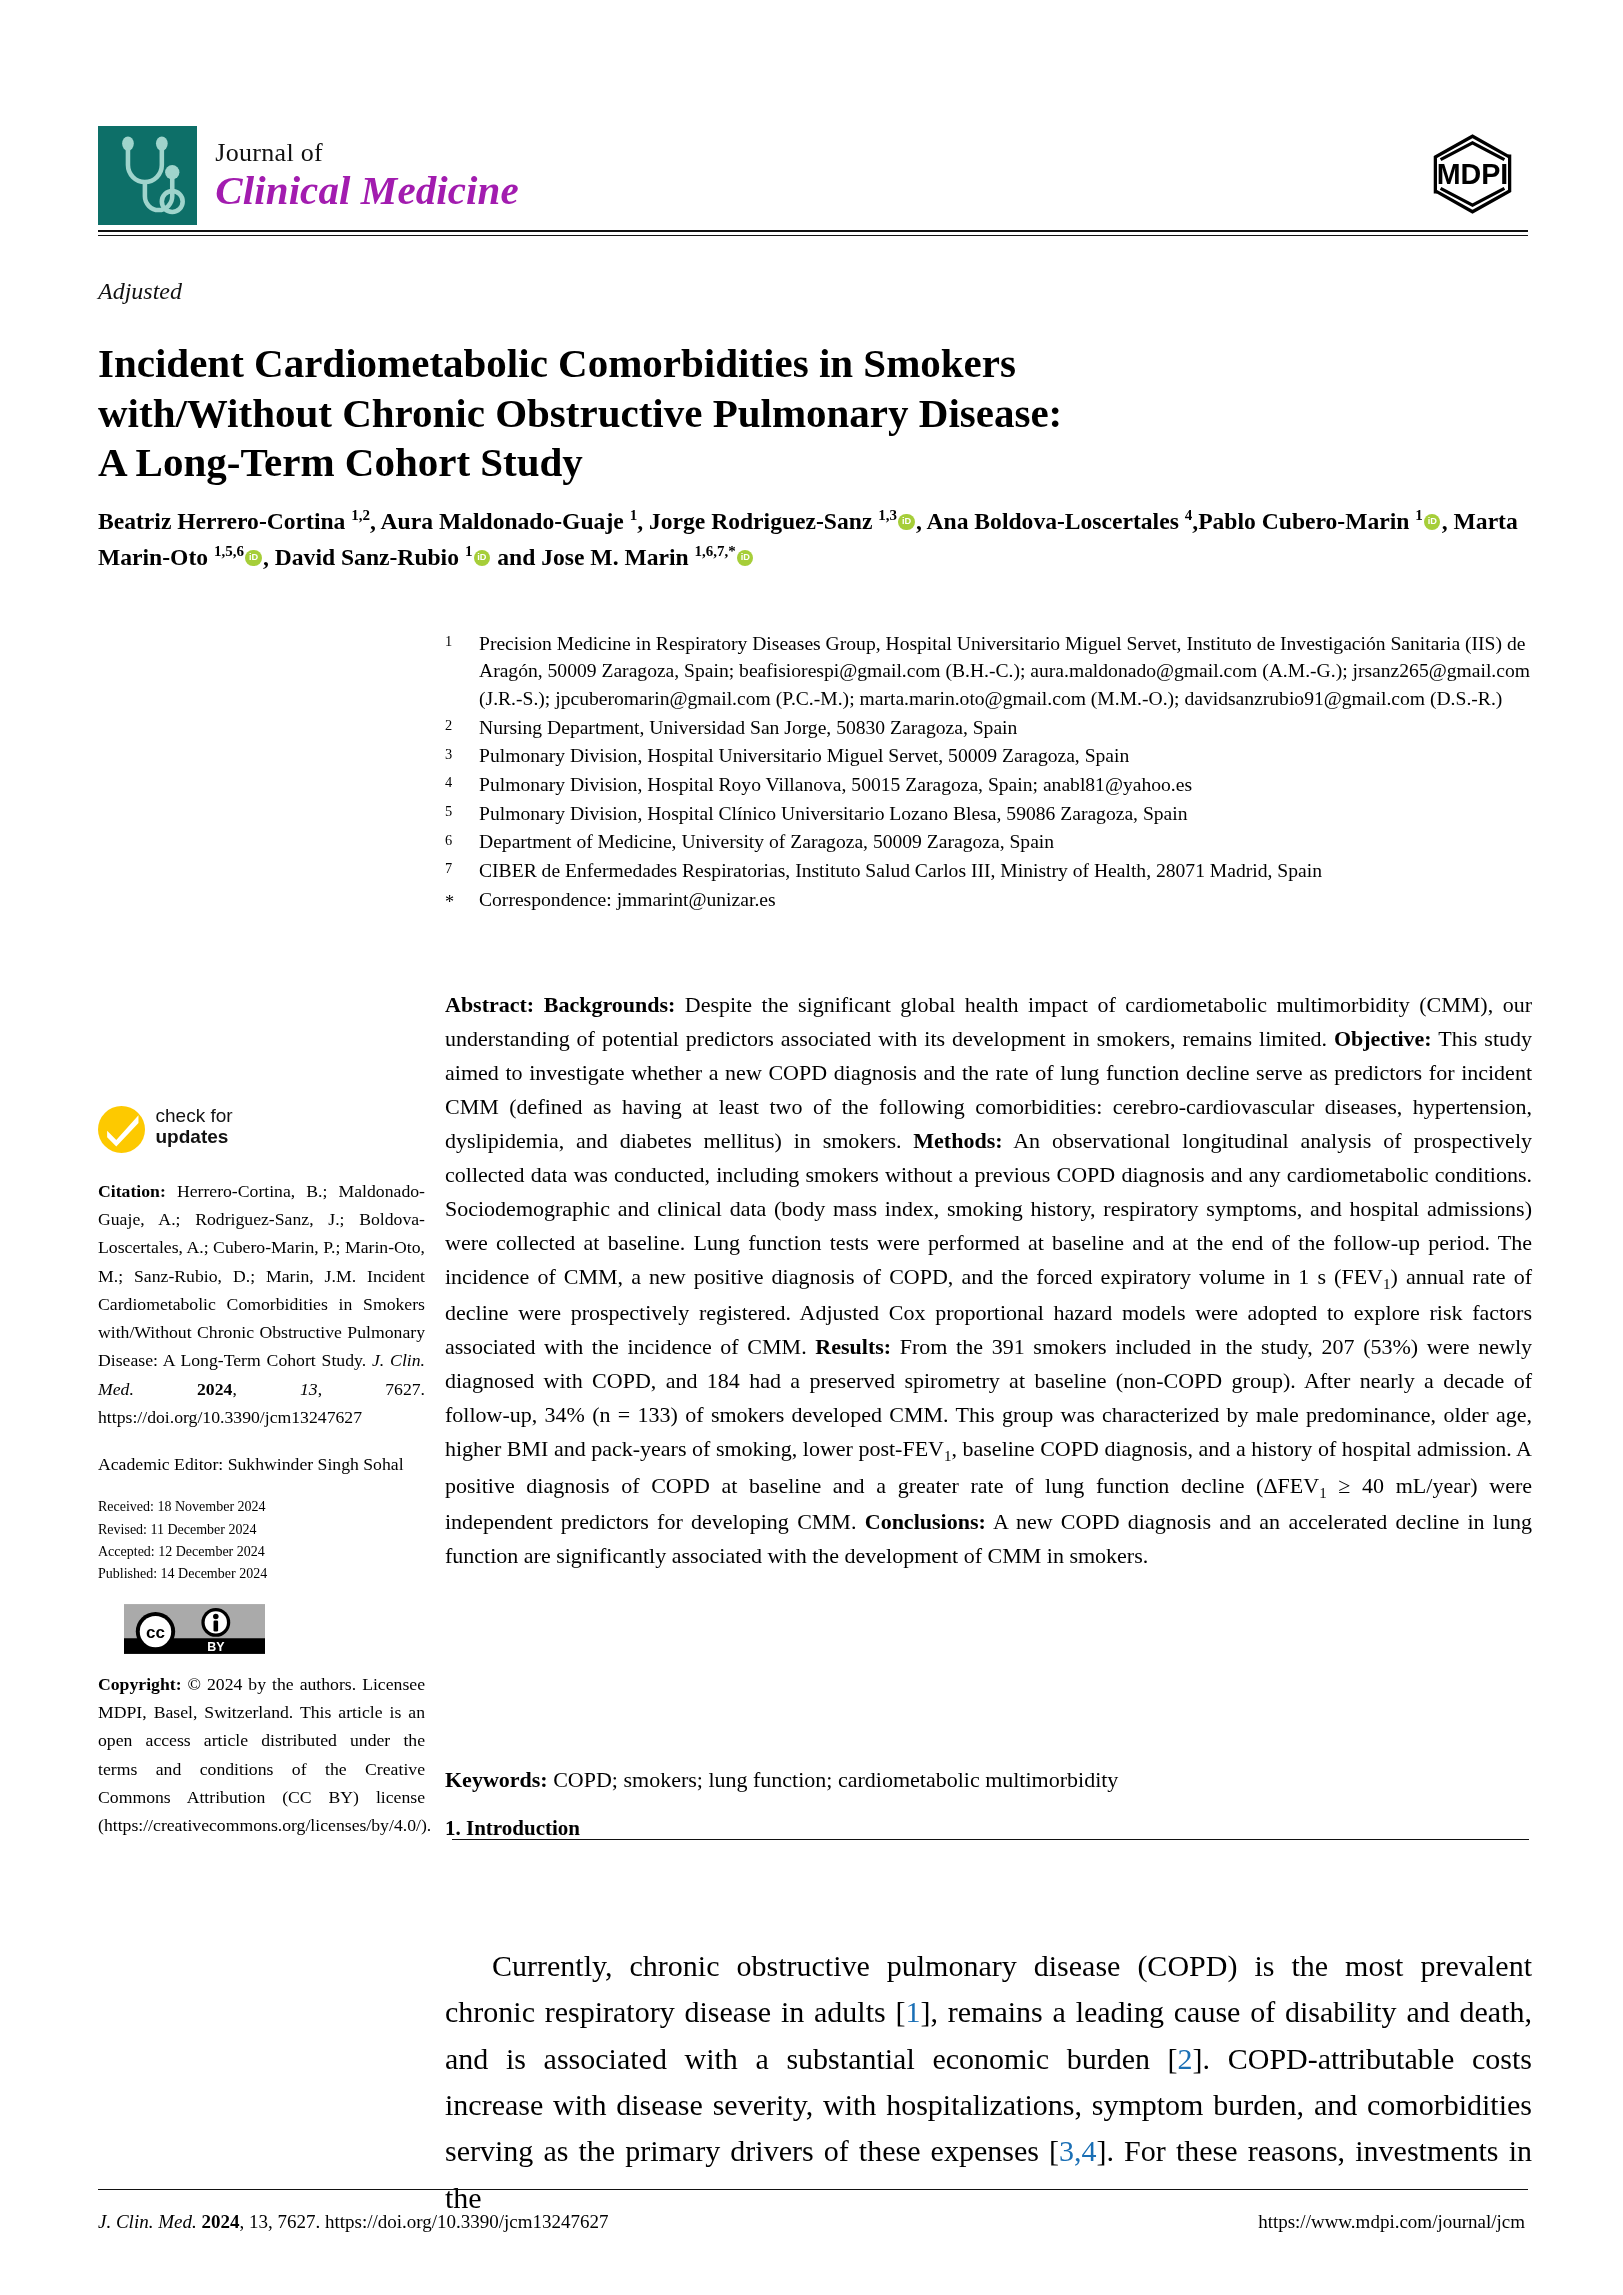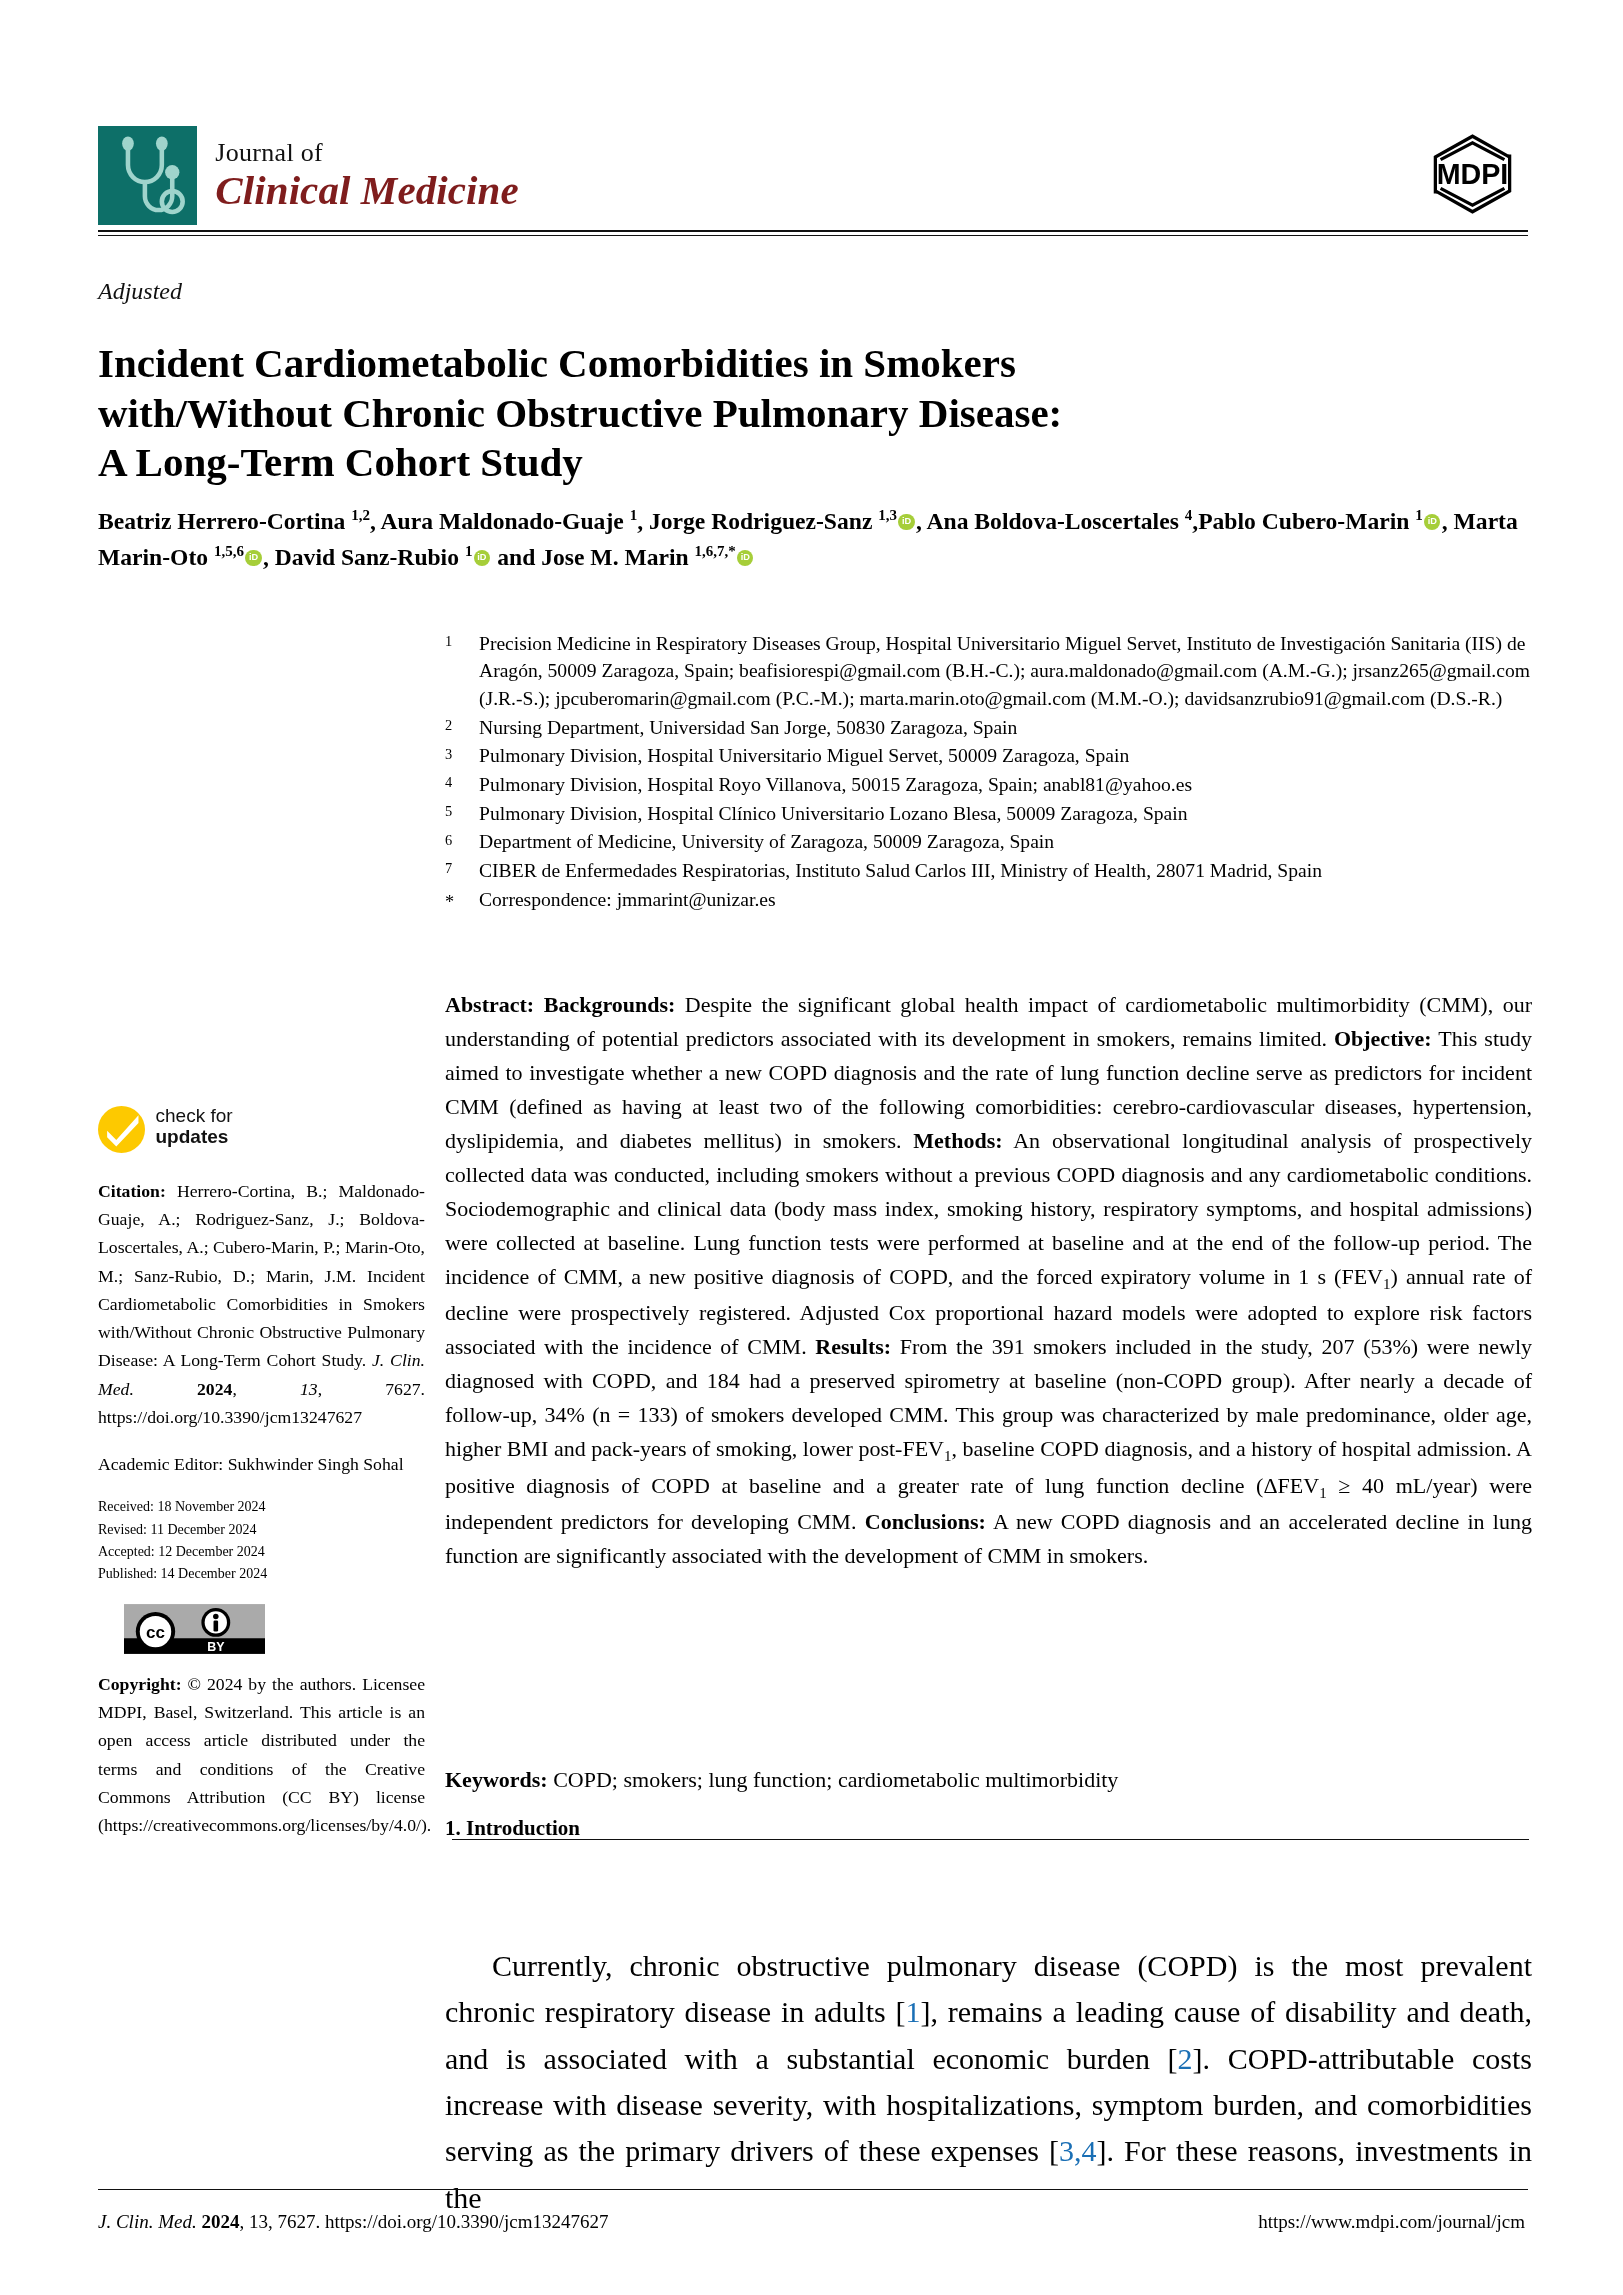--- a/index.html
+++ b/index.html
@@ -22,21 +22,21 @@
   }
   .logo-mark svg { position:absolute; inset:0; }
   .logo-words { margin-left:18.3px; line-height:1; }
   .logo-journal-of {
     font-family:"Liberation Serif", serif;
     font-size:26px; color:#111; letter-spacing:0.3px;
   }
   .logo-title {
     font-family:"Liberation Serif", serif;
     font-style:italic; font-weight:700;
-    font-size:41px; color:#7f1d1d; margin-top:3.9px; letter-spacing:0.1px;
+    font-size:41px; color:#a21caf; margin-top:3.9px; letter-spacing:0.1px;
   }
   .mdpi-logo { position:absolute; right:0; top:5.2px; width:111px; height:86px;text-align:right; }
   .header-rule {
     position:absolute; left:98px; top:230px; width:1430px;
     border-top:2px solid #111; border-bottom:0.7px solid #111; height:2.6px;
   }
 
   
   .article-type {
     position:absolute; left:98px; top:278px;
@@ -205,21 +205,21 @@
       <div class="aff-row">
         <div class="aff-num">3</div>
         <div class="aff-text">Pulmonary Division, Hospital Universitario Miguel Servet, 50009 Zaragoza, Spain</div>
       </div>
       <div class="aff-row">
         <div class="aff-num">4</div>
         <div class="aff-text">Pulmonary Division, Hospital Royo Villanova, 50015 Zaragoza, Spain; anabl81@yahoo.es</div>
       </div>
       <div class="aff-row">
         <div class="aff-num">5</div>
-        <div class="aff-text">Pulmonary Division, Hospital Clínico Universitario Lozano Blesa, 50009 Zaragoza, Spain</div>
+        <div class="aff-text">Pulmonary Division, Hospital Clínico Universitario Lozano Blesa, 59086 Zaragoza, Spain</div>
       </div>
       <div class="aff-row">
         <div class="aff-num">6</div>
         <div class="aff-text">Department of Medicine, University of Zaragoza, 50009 Zaragoza, Spain</div>
       </div>
       <div class="aff-row">
         <div class="aff-num">7</div>
         <div class="aff-text">CIBER de Enfermedades Respiratorias, Instituto Salud Carlos III, Ministry of Health, 28071 Madrid, Spain</div>
       </div>
       <div class="aff-row">

